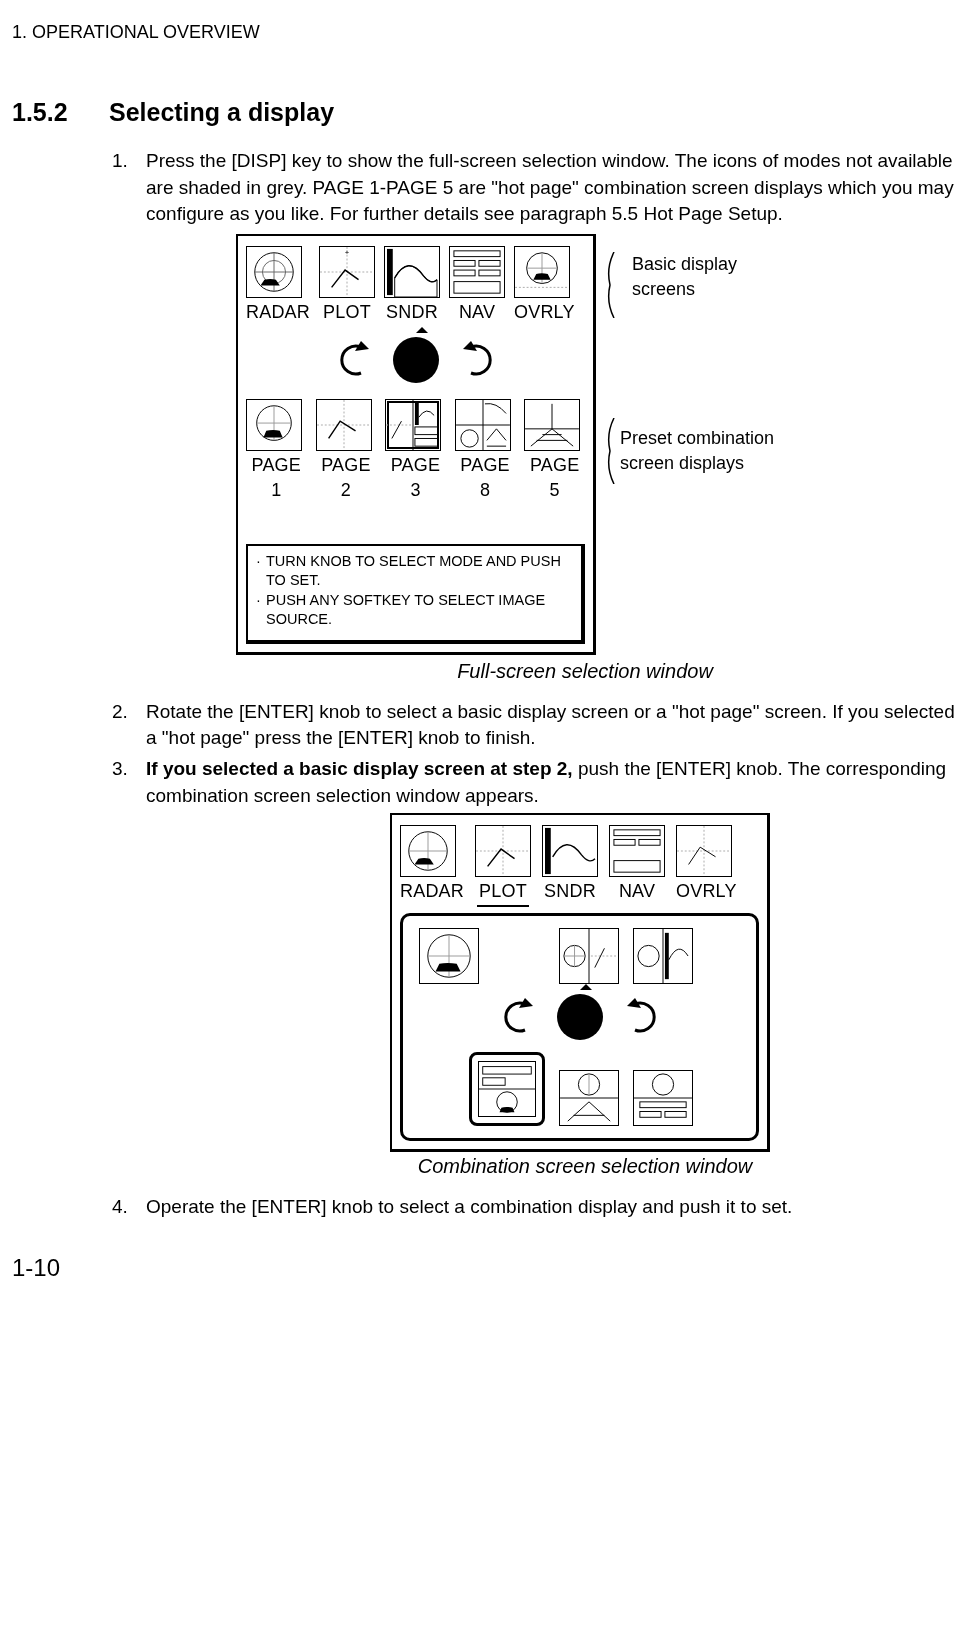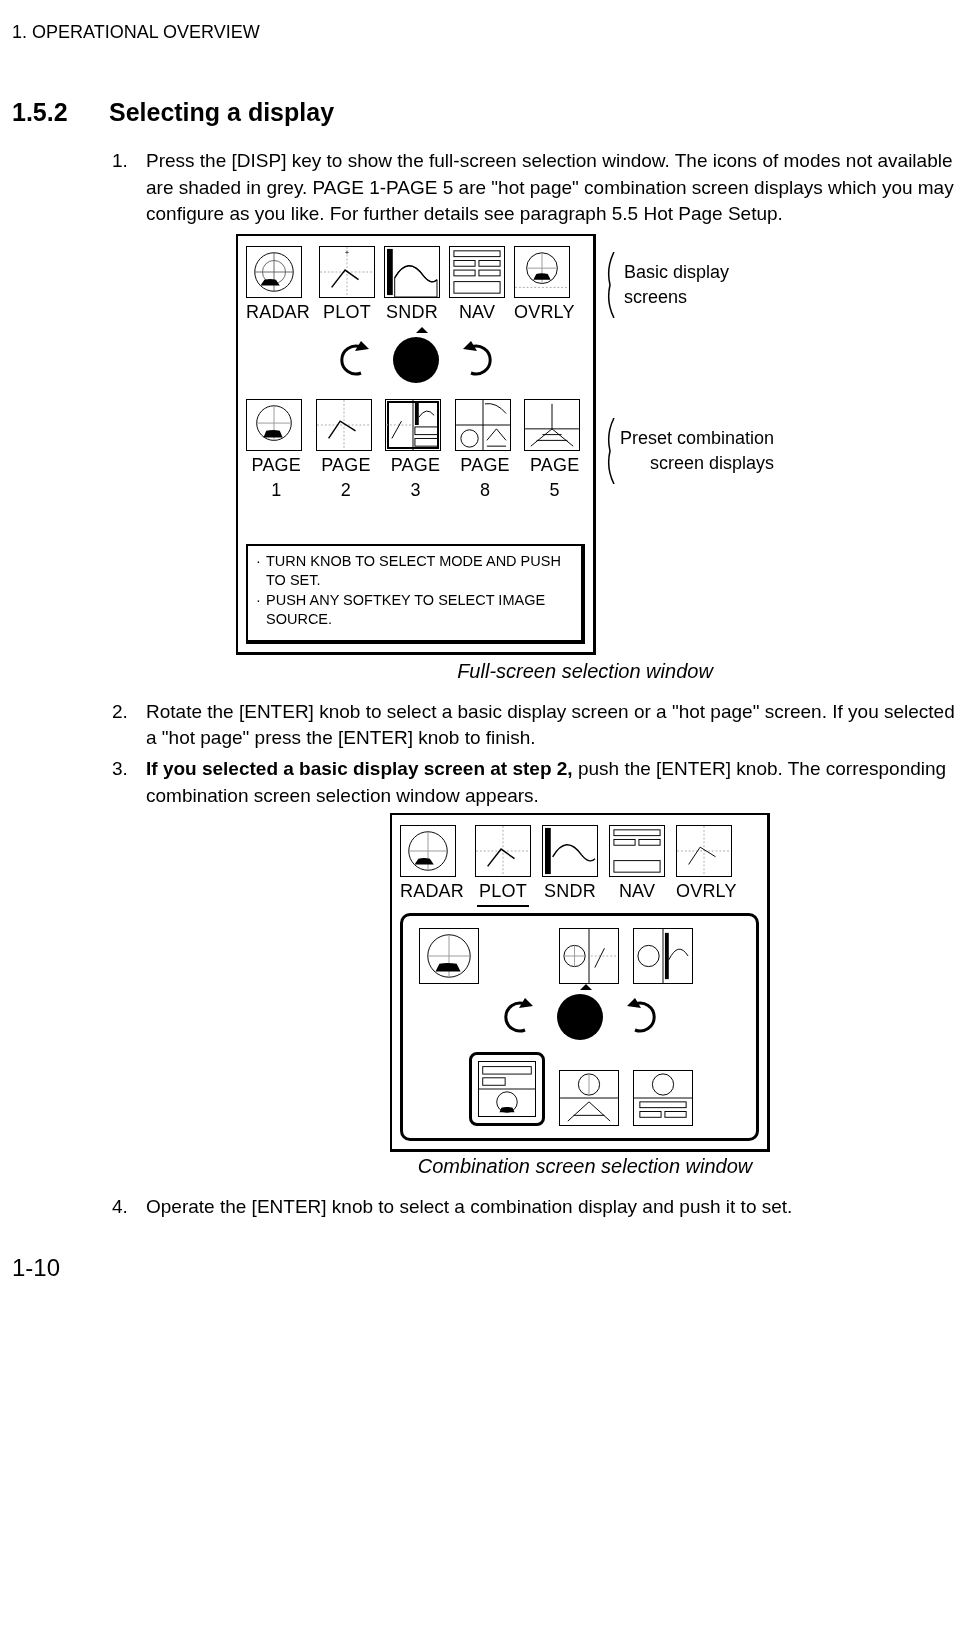--- a/index.html
+++ b/index.html
@@ -269,29 +269,29 @@
             <div class="pad-indent">TO SET.</div>
             <div class="dotrow">
                   <span class="dot">·</span>
                   <span class="txt">PUSH ANY SOFTKEY TO SELECT IMAGE</span>
                 </div>
             <div class="pad-indent">SOURCE.</div>
           </div>
         </div>
 
         <div class="side-annots">
-          <div style="display:flex;align-items:center;gap:8px;" class="a1">
+          <div style="display:flex;align-items:flex-start;gap:16px;" class="a1">
             <svg width="12" height="66">
                   <path d="M10 0 Q2 16 6 33 Q2 50 10 66" fill="none" stroke="#000" stroke-width="1.5"></path>
                 </svg>
             <div>
               <div>Basic display<br>screens</div>
             </div>
           </div>
-          <div style="display:flex;align-items:center;gap:4px;text-align:right;">
+          <div style="display:flex;align-items:center;gap:4px;">
             <svg width="12" height="66">
                   <path d="M10 0 Q2 16 6 33 Q2 50 10 66" fill="none" stroke="#000" stroke-width="1.5"></path>
                 </svg>
             <div>
               <div>Preset combination<br>screen displays</div>
             </div>
           </div>
         </div>
       </div>
     </div>

